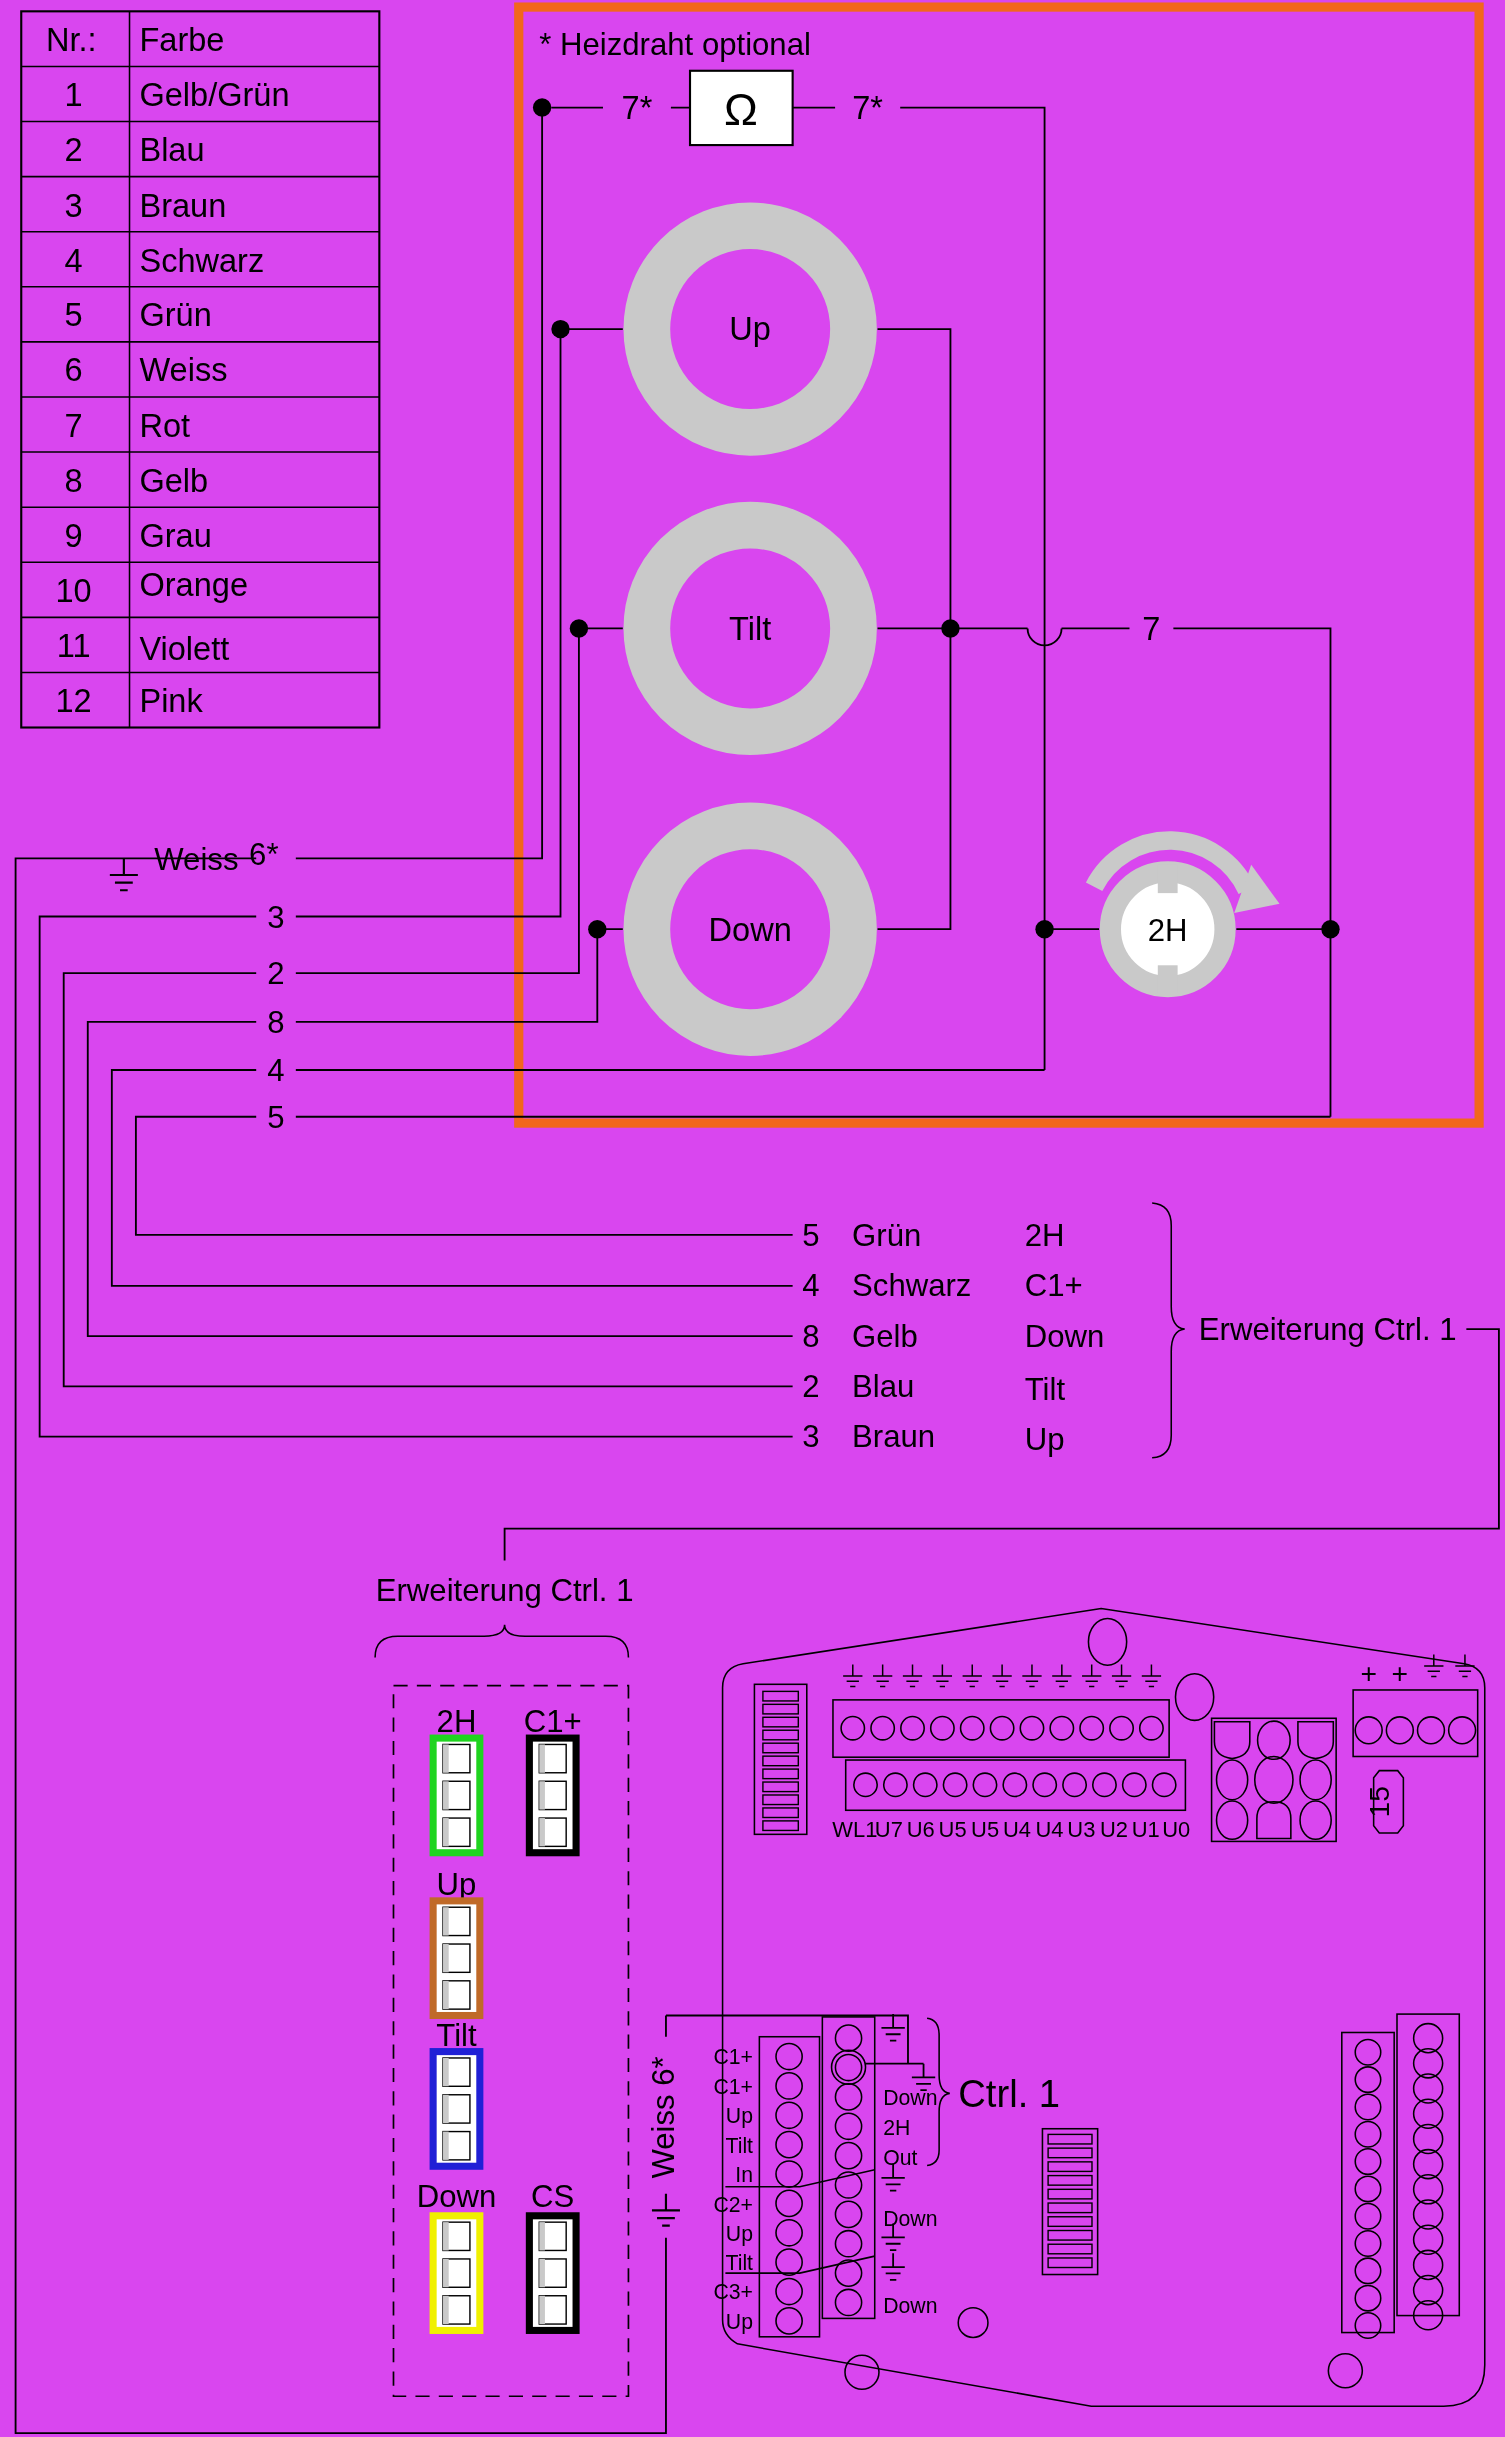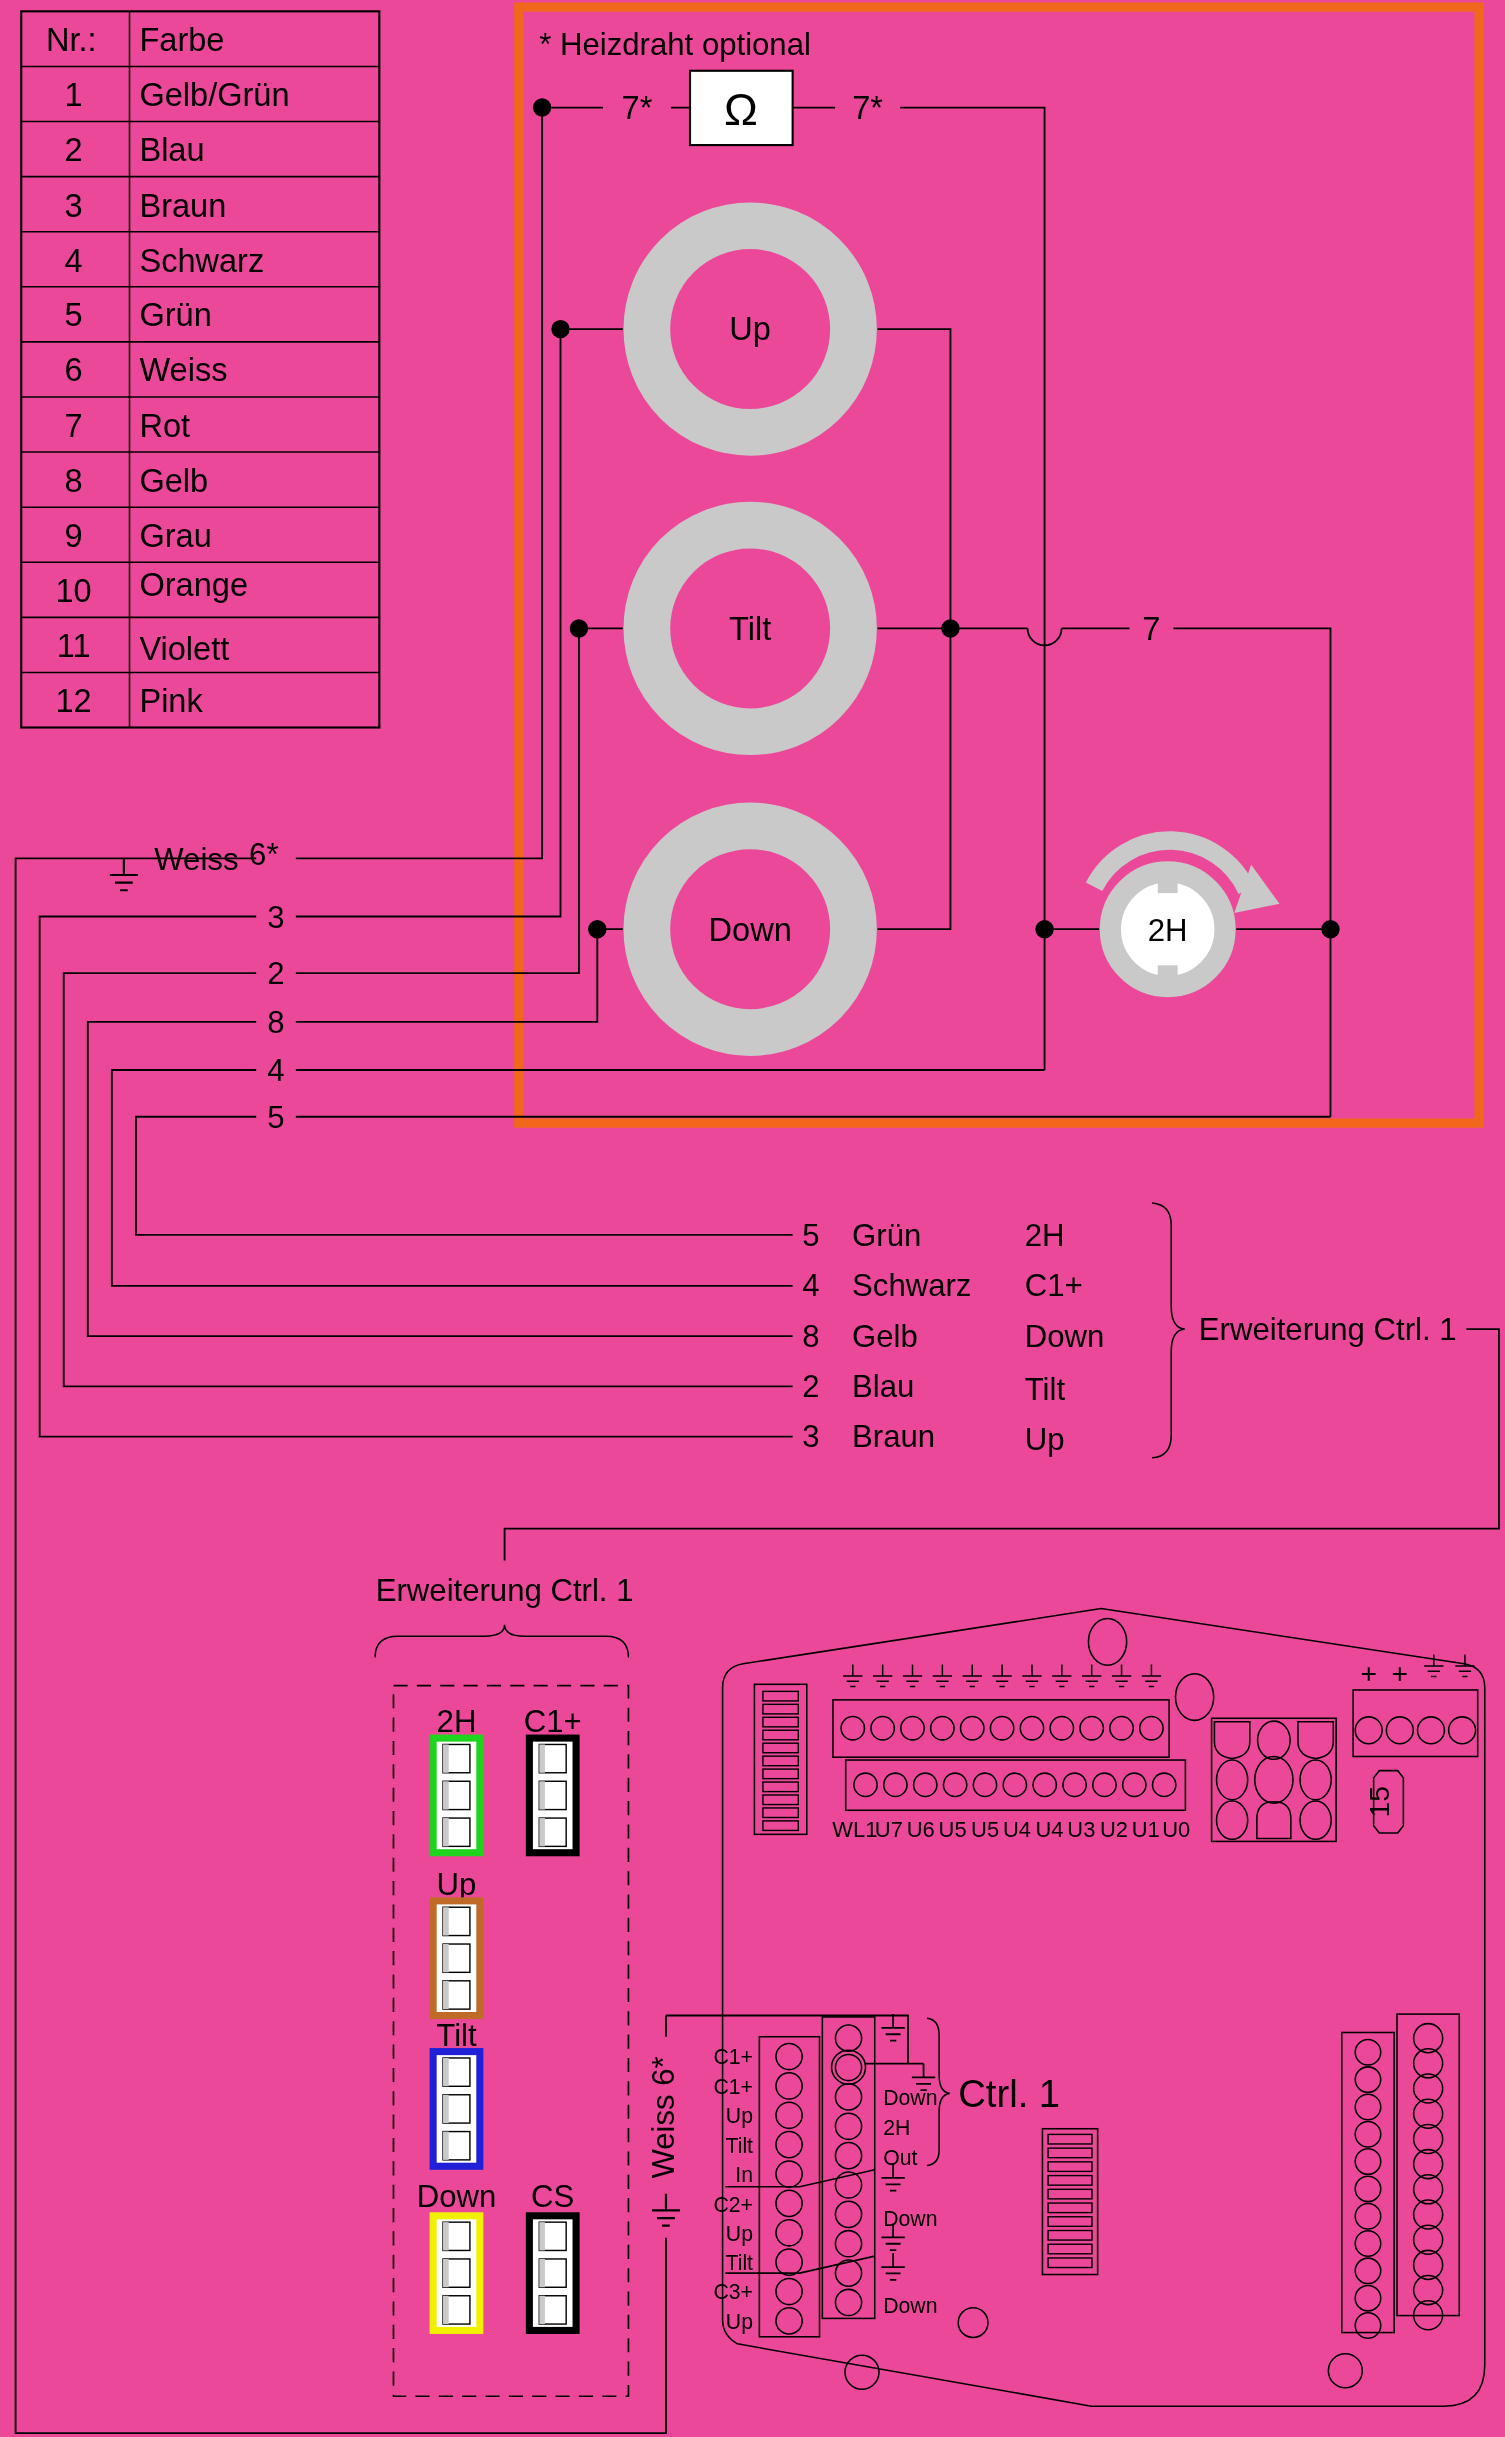--- a/index.html
+++ b/index.html
@@ -1,16 +1,16 @@
 <!DOCTYPE html>
 <html style="font-size:11.3px"><head>
 <meta charset="utf-8">
 <style>
   html,body{margin:0;padding:0;background:#fff;}
-  .stage{position:relative;width:1506px;height:2438px;background:#ec4899;overflow:hidden;}
+  .stage{position:relative;width:1506px;height:2438px;background:#d946ef;overflow:hidden;}
   svg{position:absolute;left:0;top:0;}
   text{font-family:"Liberation Sans","DejaVu Sans",sans-serif;fill:#000;}
   .t44{font-size:44px;} .t46{font-size:46px;} .t40{font-size:40px;}
   .t30{font-size:30px;} .t31{font-size:31px;} .t54{font-size:54px;} .t64{font-size:64px;}
   .mid{text-anchor:middle;} .end{text-anchor:end;}
   .wire{fill:none;stroke:#000;stroke-width:2.6px;}
   .thin{fill:none;stroke:#000;stroke-width:2.2px;}
   .gsym{fill:none;stroke:#000;stroke-width:3.4px;}
 </style>
 </head>

